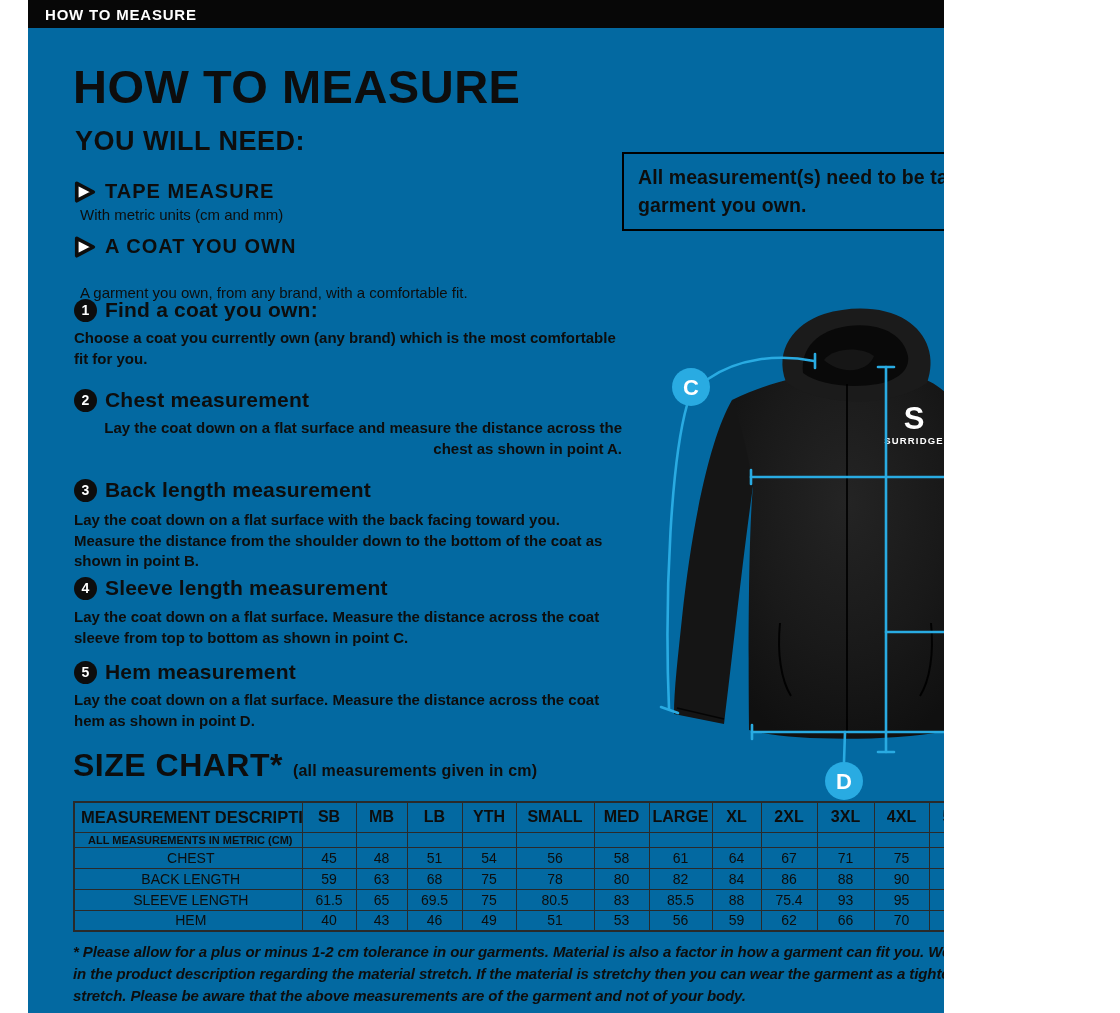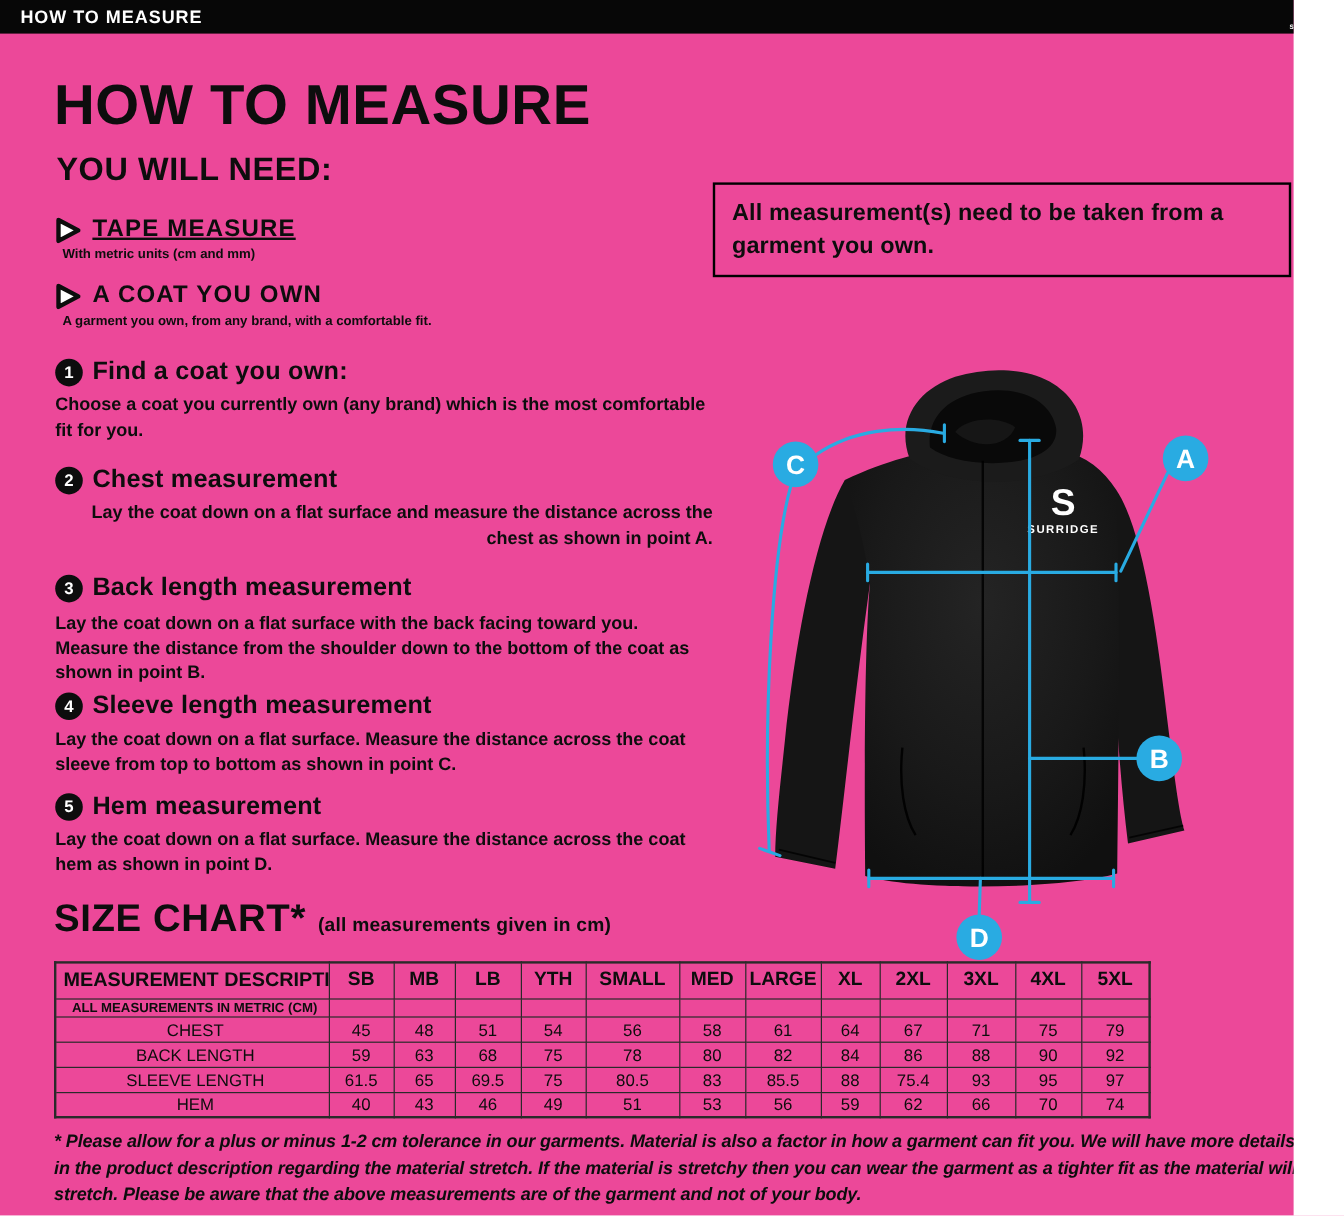--- a/index.html
+++ b/index.html
@@ -1,33 +1,33 @@
 <!DOCTYPE html>
 <html><head>
 <meta charset="utf-8">
 <style>
   * { margin:0; padding:0; box-sizing:border-box; }
   html,body { background:#fff; }
   body { font-family:"Liberation Sans", sans-serif; color:#0d0d0d; }
-  .page { position:relative; width:1078px; height:1013px; background:#ec4899; overflow:hidden; }
+  .page { position:relative; width:916px; height:1013px; background:#0369a1; overflow:hidden;margin-left:28px; }
 
   
   .topbar { position:absolute; left:0; top:0; width:1120px; height:28px; background:#070707;
             display:flex; align-items:center; }
   .topbar-title { color:#fff; font-size:15px; font-weight:800; letter-spacing:.8px; margin-left:17px; }
   .topbar-logo { position:absolute; right:6px; top:1px; }
 
   
   .h1 { position:absolute; left:45px; top:63px; font-size:47px; font-weight:800; letter-spacing:.5px; line-height:1; }
   .h2 { position:absolute; left:47px; top:126px; font-size:27px; font-weight:800; letter-spacing:.5px; }
 
   
   .req-head { position:absolute; display:flex; align-items:center; gap:9px; left:46px; }
   .req-title { font-size:20px; font-weight:800; letter-spacing:1px; }
-  .req-detail { position:absolute; left:52px; font-size:11px; font-weight:700; }
+  .req-detail { position:absolute; left:52px; font-size:15px; font-weight:400; }
   .tri { width:22px; height:22px; flex:0 0 auto; }
 
   
   .step-head { position:absolute; left:46px; display:flex; align-items:center; gap:8px; }
   .badge { width:23px; height:23px; border-radius:50%; background:#0d0d0d; color:#fff;
            font-size:14px; font-weight:800; display:flex; align-items:center; justify-content:center; }
   .step-title { font-size:21px; font-weight:800; letter-spacing:.2px; }
   .step-body { position:absolute; left:46px; width:548px; font-size:15px; font-weight:700; line-height:1.38; }
 
   
@@ -70,35 +70,35 @@
       <svg width="44" height="26" viewBox="0 0 44 26">
         <text x="22" y="14" text-anchor="middle" fill="#fff" font-size="15" font-weight="800" font-family="Liberation Sans, sans-serif">S</text>
         <text x="22" y="23" text-anchor="middle" fill="#fff" font-size="5.4" font-weight="700" letter-spacing="0.8" font-family="Liberation Sans, sans-serif">SURRIDGE</text>
       </svg>
     </span>
   </header>
 
   <div class="h1">HOW TO MEASURE</div>
   <div class="h2">YOU WILL NEED:</div>
 
-  <div class="req-head" style="top:180px;text-decoration:underline;">
+  <div class="req-head" style="top:180px;">
     <svg class="tri" viewBox="0 0 24 24">
       <polygon points="3,2.5 21,12 3,21.5" fill="#fff" stroke="#0d0d0d" stroke-width="4" stroke-linejoin="round"></polygon>
     </svg>
     <span class="req-title">TAPE MEASURE</span>
   </div>
   <div class="req-detail" style="top:206px;">With metric units (cm and mm)</div>
 
   <div class="req-head" style="top:235px;">
     <svg class="tri" viewBox="0 0 24 24">
       <polygon points="3,2.5 21,12 3,21.5" fill="#fff" stroke="#0d0d0d" stroke-width="4" stroke-linejoin="round"></polygon>
     </svg>
     <span class="req-title">A COAT YOU OWN</span>
   </div>
-  <div class="req-detail" style="top:262px;">A garment you own, from any brand, with a comfortable fit.</div>
+  <div class="req-detail" style="top:284px;">A garment you own, from any brand, with a comfortable fit.</div>
 
   <div class="step-head" style="top:298px;">
     <span class="badge">1</span>
     <span class="step-title">Find a coat you own:</span>
   </div>
   <div class="step-body" style="top:328px;">Choose a coat you currently own (any brand) which is the most comfortable fit for you.</div>
 
   <div class="step-head" style="top:388px;">
     <span class="badge">2</span>
     <span class="step-title">Chest measurement</span>

